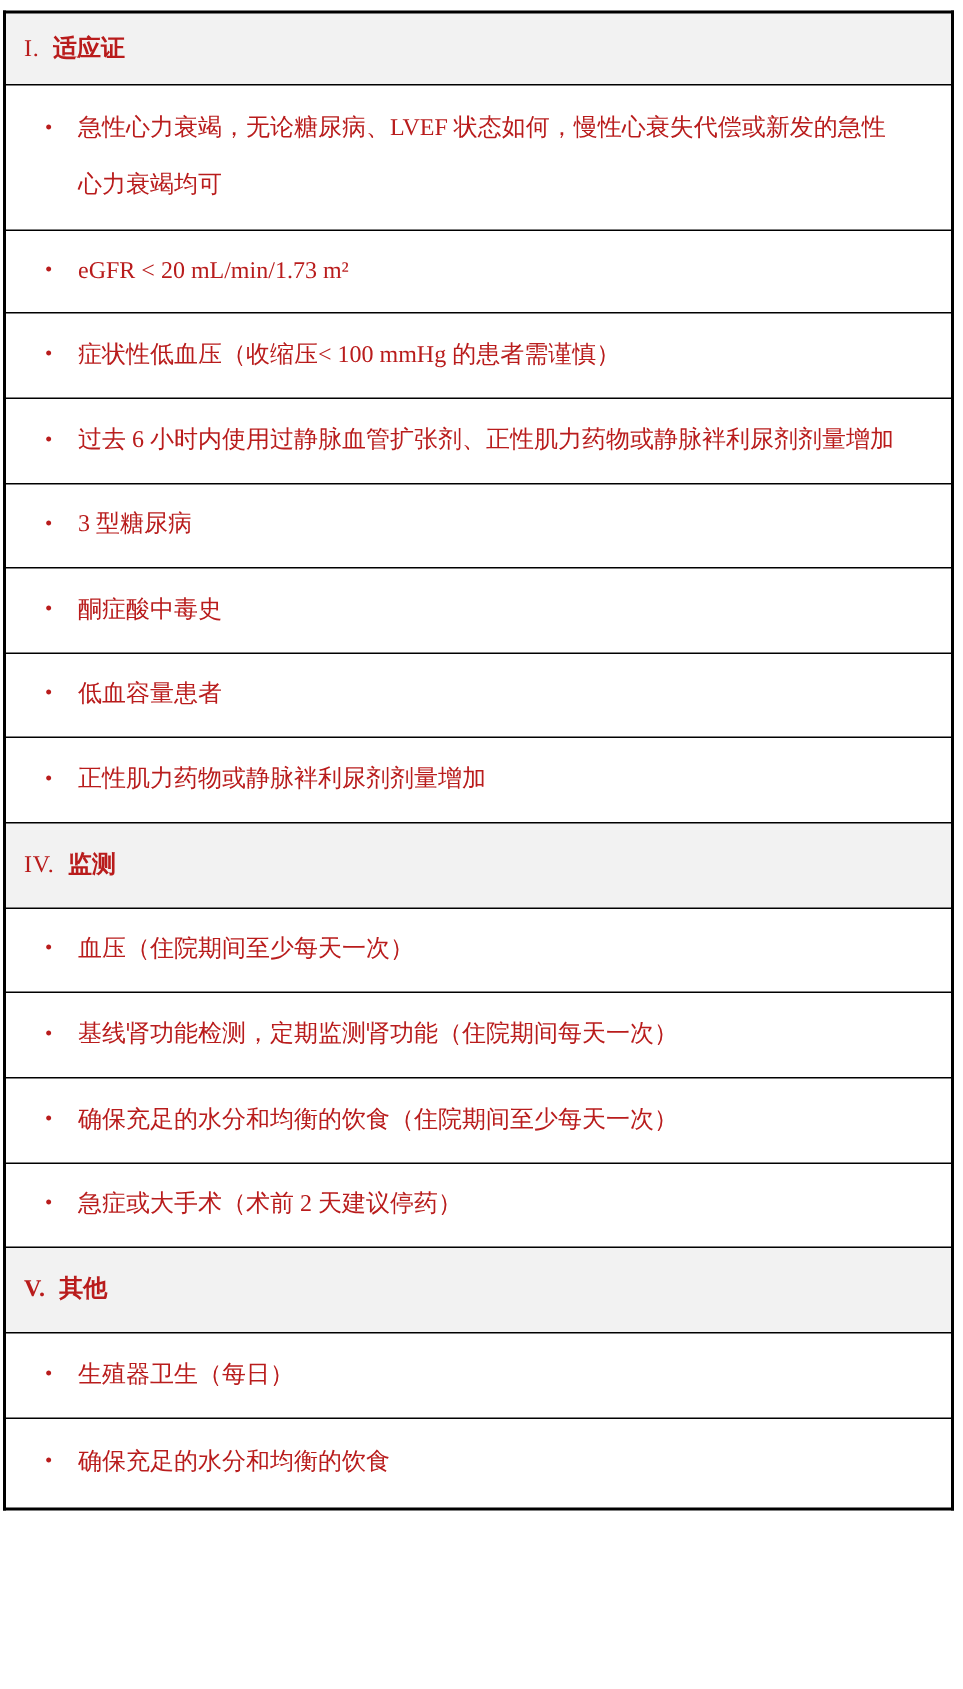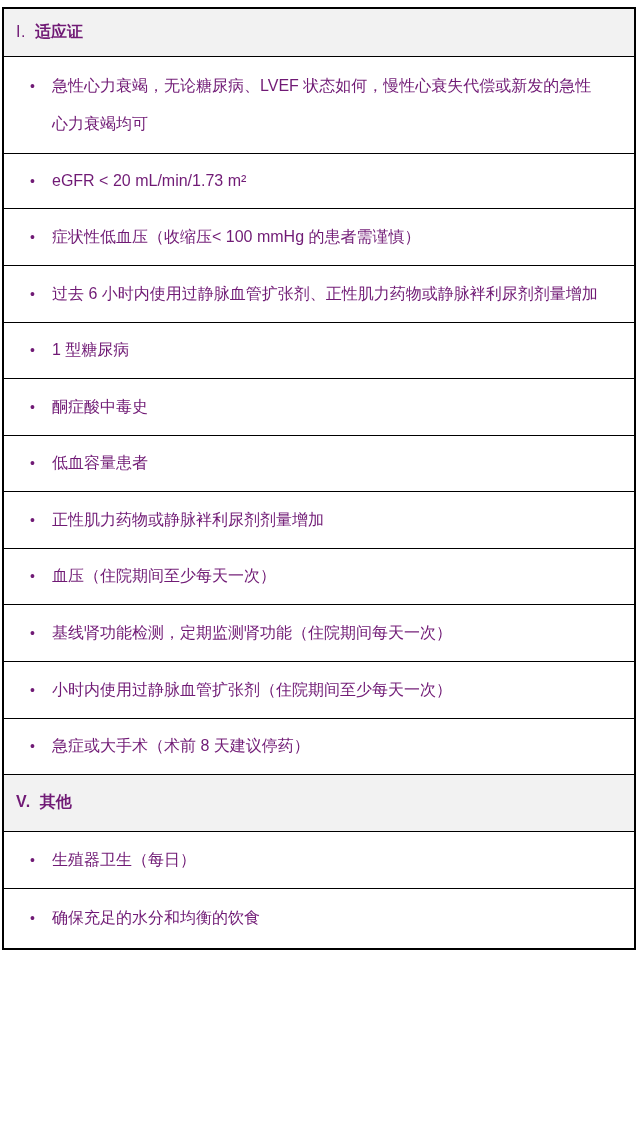--- a/index.html
+++ b/index.html
@@ -20,21 +20,22 @@
     table-layout: fixed;
     width: 634px;
     margin: 7px 3px 8px 2px;
     border: 2px solid #000000;
   }
   table.criteria td {
     border: 1.5px solid #000000;
     vertical-align: middle;
     padding: 0;
     font-size: 16px;
-    color: #701a75;
+    color: #b91c1c;
+    font-family: Liberation Serif, serif;
   }
   tr.section-row td {
     background: #f2f2f2;
     padding-left: 12px;
   }
   .sec-num {
     font-weight: 400;
     margin-right: 9px;
     letter-spacing: 0.5px;
   }
@@ -105,21 +106,21 @@
         <div class="item-flex">
           <span class="bullet">•</span>
           <span class="item-text">过去 6 小时内使用过静脉血管扩张剂、正性肌力药物或静脉袢利尿剂剂量增加</span>
         </div>
       </td>
     </tr>
     <tr class="h56">
       <td>
         <div class="item-flex">
           <span class="bullet">•</span>
-          <span class="item-text">1 型糖尿病</span>
+          <span class="item-text">3 型糖尿病</span>
         </div>
       </td>
     </tr>
     <tr class="h57">
       <td>
         <div class="item-flex">
           <span class="bullet">•</span>
           <span class="item-text">酮症酸中毒史</span>
         </div>
       </td>
@@ -135,49 +136,54 @@
     </tr>
     <tr class="h57">
       <td>
         <div class="item-flex">
           <span class="bullet">•</span>
           <span class="item-text">正性肌力药物或静脉袢利尿剂剂量增加</span>
         </div>
       </td>
     </tr>
 
+    <tr class="section-row h57">
+      <td>
+        <span class="sec-num">IV.</span><span class="sec-title">监测</span>
+      </td>
+    </tr>
     <tr class="h56">
       <td>
         <div class="item-flex">
           <span class="bullet">•</span>
           <span class="item-text">血压（住院期间至少每天一次）</span>
         </div>
       </td>
     </tr>
     <tr class="h57">
       <td>
         <div class="item-flex">
           <span class="bullet">•</span>
           <span class="item-text">基线肾功能检测，定期监测肾功能（住院期间每天一次）</span>
         </div>
       </td>
     </tr>
     <tr class="h57">
       <td>
         <div class="item-flex">
           <span class="bullet">•</span>
-          <span class="item-text">小时内使用过静脉血管扩张剂（住院期间至少每天一次）</span>
-        </div>
-      </td>
-    </tr>
-    <tr class="h56">
-      <td>
-        <div class="item-flex">
-          <span class="bullet">•</span>
-          <span class="item-text">急症或大手术（术前 8 天建议停药）</span>
+          <span class="item-text">确保充足的水分和均衡的饮食（住院期间至少每天一次）</span>
+        </div>
+      </td>
+    </tr>
+    <tr class="h56">
+      <td>
+        <div class="item-flex">
+          <span class="bullet">•</span>
+          <span class="item-text">急症或大手术（术前 2 天建议停药）</span>
         </div>
       </td>
     </tr>
 
     <tr class="section-row h57">
       <td>
         <span class="sec-num bold-num">V.</span><span class="sec-title">其他</span>
       </td>
     </tr>
     <tr class="h57">

